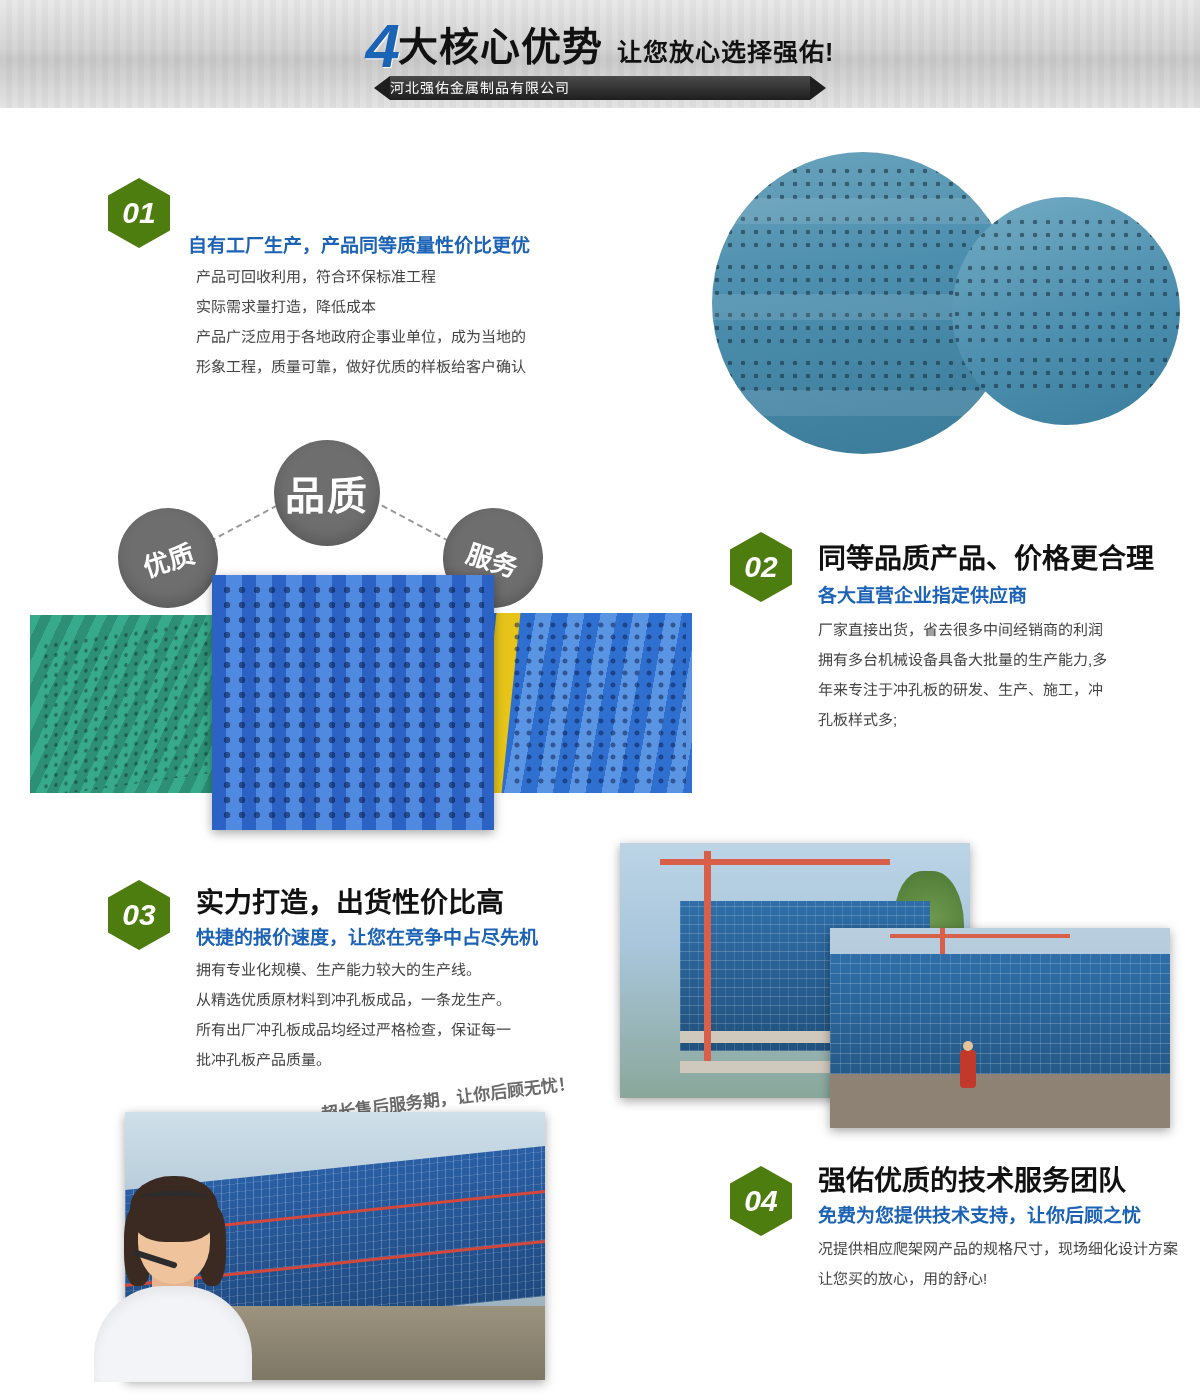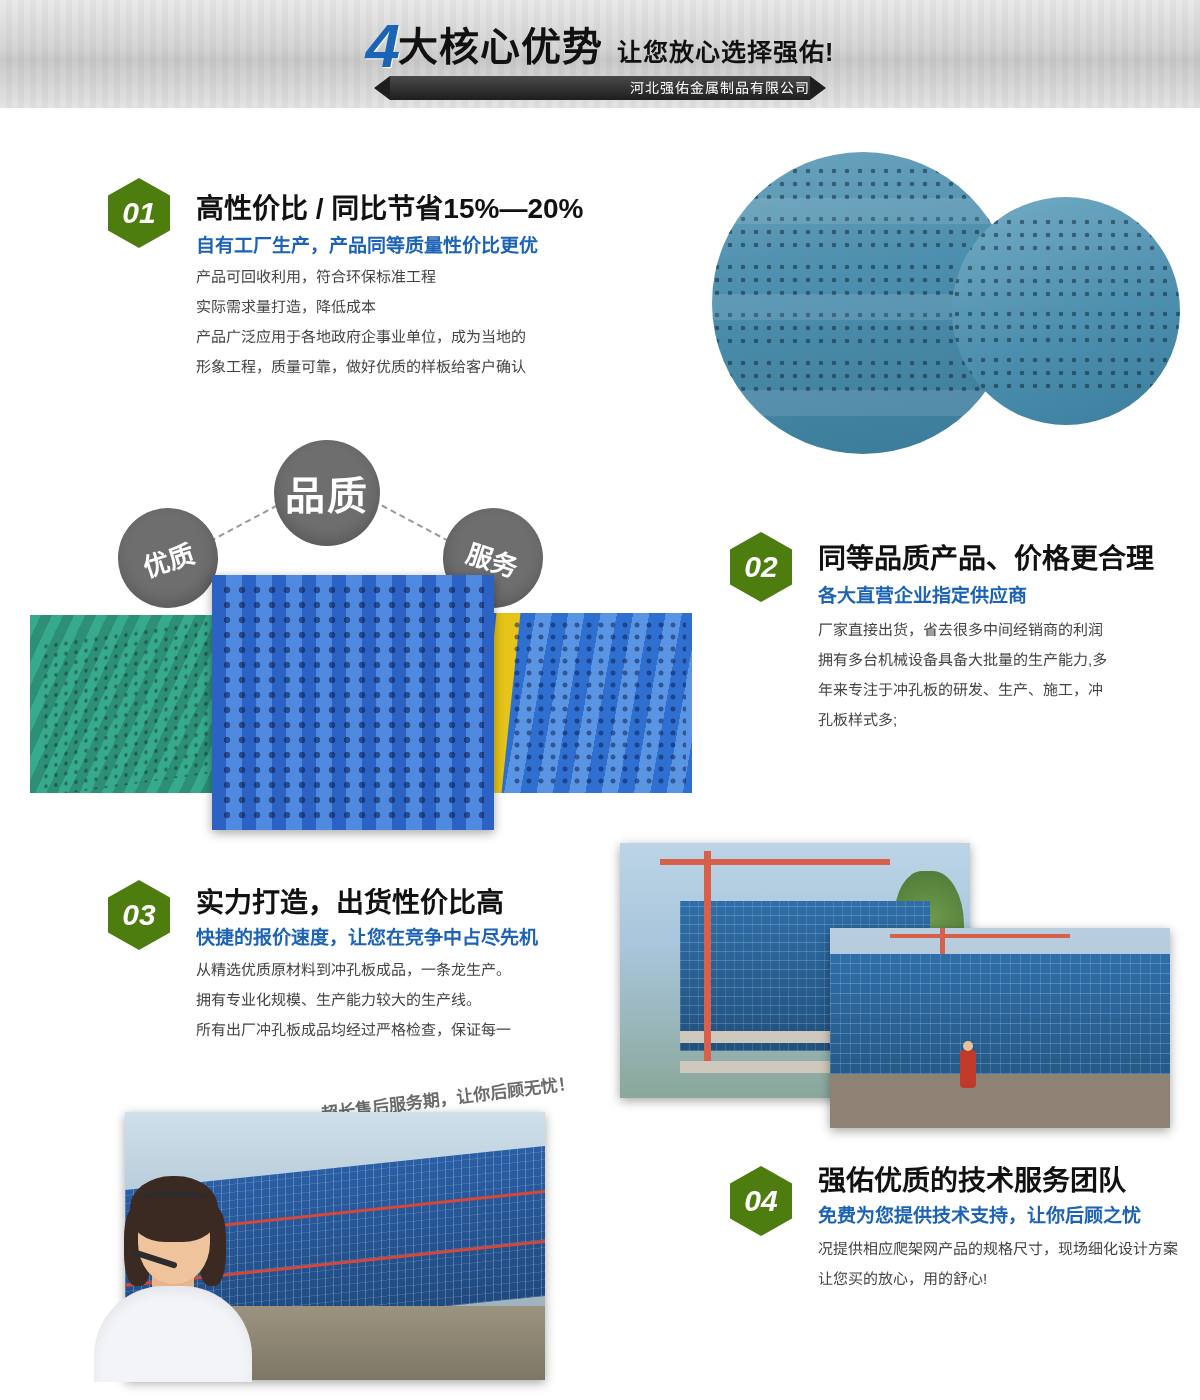--- a/index.html
+++ b/index.html
@@ -38,21 +38,21 @@
   .hdr-main{
     font-size:40px;font-weight:bold;color:#111;letter-spacing:1px;
   }
   .hdr-sub{
     font-size:25px;font-weight:bold;color:#111;margin-left:14px;letter-spacing:1px;
   }
   .hdr-ribbon{
     position:absolute;left:50%;top:76px;transform:translateX(-50%);
     width:420px;height:24px;
     background:linear-gradient(180deg,#4a4a4a,#1e1e1e);
-    color:#fff;font-size:14px;line-height:24px;text-align:right;
+    color:#fff;font-size:14px;line-height:24px;text-align:left;
     letter-spacing:1px;
   }
   .hdr-ribbon:after{
     content:"";position:absolute;right:-16px;top:0;width:0;height:0;
     border-top:12px solid transparent;border-bottom:12px solid transparent;
     border-left:16px solid #1e1e1e;
   }
   .hdr-ribbon:before{
     content:"";position:absolute;left:-16px;top:0;width:0;height:0;
     border-top:12px solid transparent;border-bottom:12px solid transparent;
@@ -240,22 +240,21 @@
   <div class="header">
     <div class="header-inner">
       <div class="hdr-title">
         <span class="hdr-4">4</span><span class="hdr-main">大核心优势</span><span class="hdr-sub">让您放心选择强佑!</span>
       </div>
       <div class="hdr-ribbon">河北强佑金属制品有限公司</div>
     </div>
   </div>
 
   <div class="hexnum" style="left:108px;top:178px;">01</div>
-  <div class="blk-title" style="left:196px;top:186px;">高性价比 / 同比节省15%—20%</div>
-  <div class="blk-subtitle" style="left:196px;top:230px;">自有工厂生产，产品同等质量性价比更优</div>
+  <div class="blk-subtitle" style="left:188px;top:230px;">自有工厂生产，产品同等质量性价比更优</div>
   <div class="blk-body" style="left:196px;top:262px;">
     <div>产品可回收利用，符合环保标准工程</div>
     <div>实际需求量打造，降低成本</div>
     <div>产品广泛应用于各地政府企事业单位，成为当地的</div>
     <div>形象工程，质量可靠，做好优质的样板给客户确认</div>
   </div>
 
   <div class="circle c1">
     <div class="inner">
       <div class="dotrow" style="top:14px;"></div>
@@ -307,23 +306,24 @@
     <div>厂家直接出货，省去很多中间经销商的利润</div>
     <div>拥有多台机械设备具备大批量的生产能力,多</div>
     <div>年来专注于冲孔板的研发、生产、施工，冲</div>
     <div>孔板样式多;</div>
   </div>
 
   <div class="hexnum" style="left:108px;top:880px;">03</div>
   <div class="blk-title" style="left:196px;top:880px;">实力打造，出货性价比高</div>
   <div class="blk-subtitle" style="left:196px;top:922px;">快捷的报价速度，让您在竞争中占尽先机</div>
   <div class="blk-body" style="left:196px;top:955px;">
+    <div>拥有专业化规模、生产能力较大的生产线。</div>
     <div>从精选优质原材料到冲孔板成品，一条龙生产。</div>
-    <div>拥有专业化规模、生产能力较大的生产线。</div>
     <div>所有出厂冲孔板成品均经过严格检查，保证每一</div>
+    <div>批冲孔板产品质量。</div>
   </div>
 
   <div class="photo site1 shadow">
     <div class="tree"></div>
     <div class="bldg">
         <div class="mesh"></div>
       </div>
     <div class="floor" style="top:188px;"></div>
     <div class="floor" style="top:218px;"></div>
     <div class="crane-a"></div>

